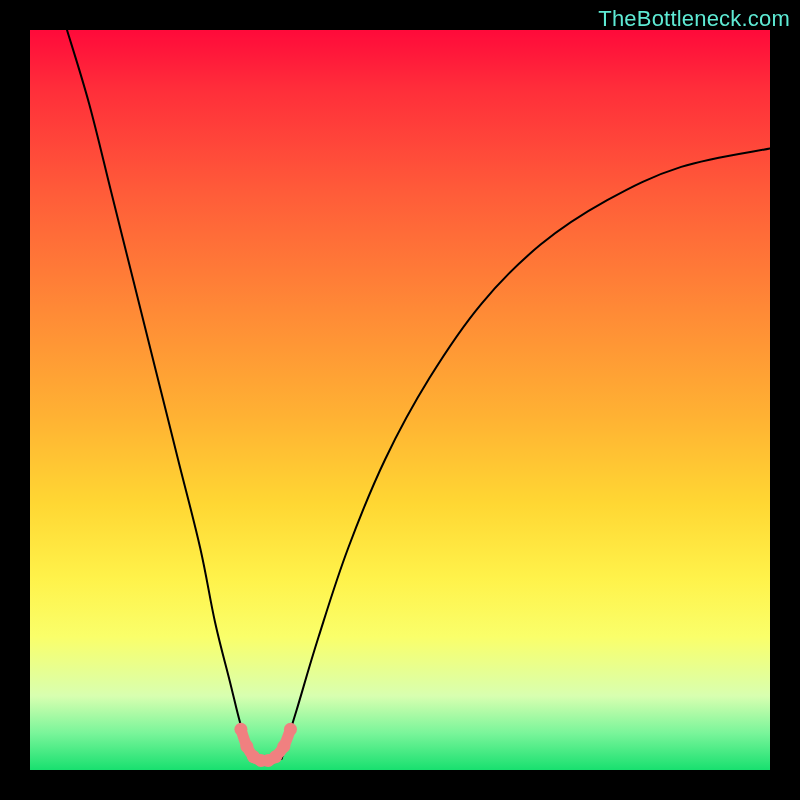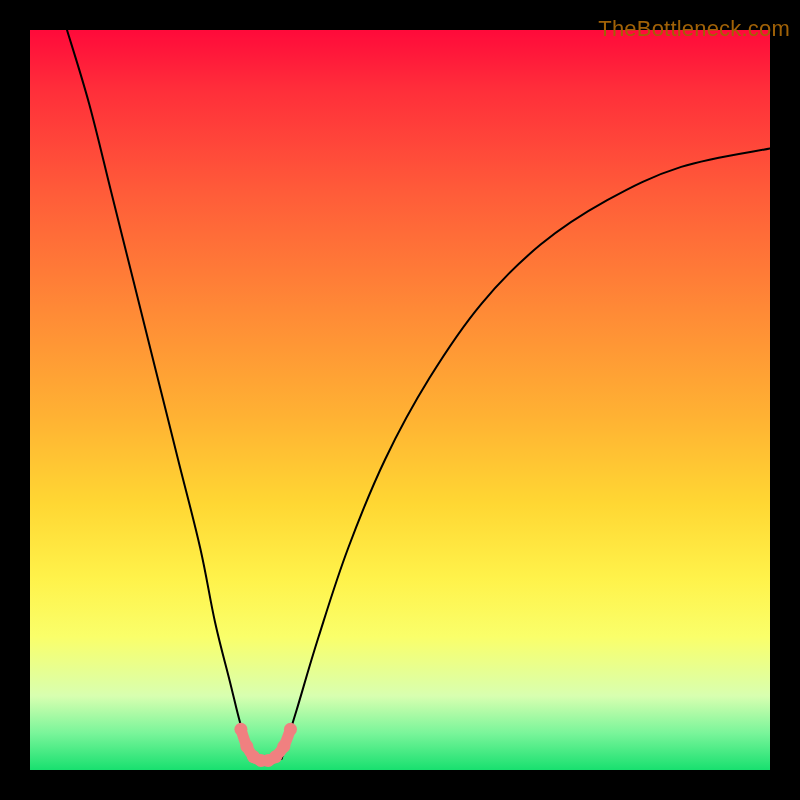--- a/index.html
+++ b/index.html
@@ -25,25 +25,25 @@
       #ffb133 52%,
       #ffd733 64%,
       #fff24a 74%,
       #faff6a 82%,
       #d8ffb0 90%,
       #7af59a 95%,
       #18e06f 100%);
   }
   .watermark {
     position: absolute;
-    top: 16px;
+    top: 6px;
     right: 10px;
     font-size: 22px;
     font-weight: 400;
-    color: #a16207;
+    color: #5eead4;
     letter-spacing: 0.2px;
   }
   svg {
     position: absolute;
     left: 0;
     top: 0;
   }
 </style>
 </head>
 <body>

